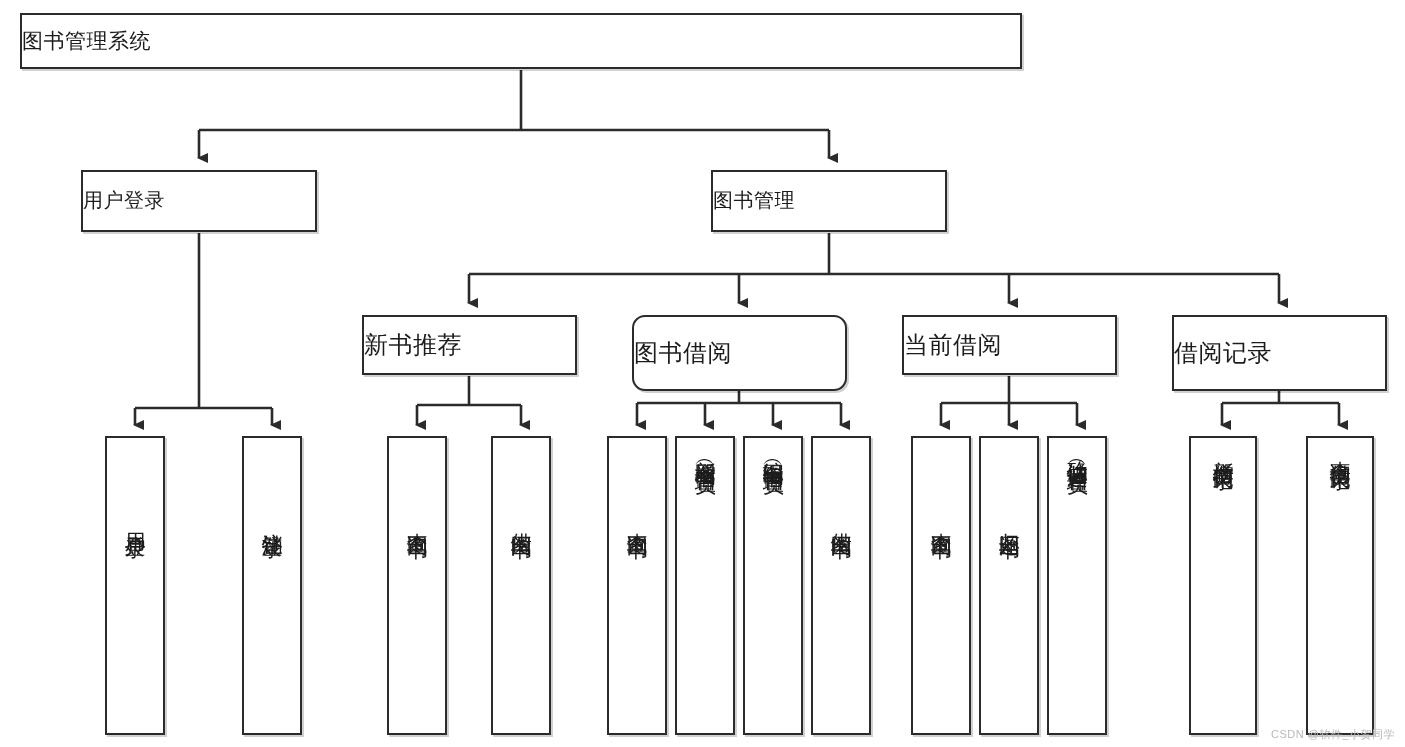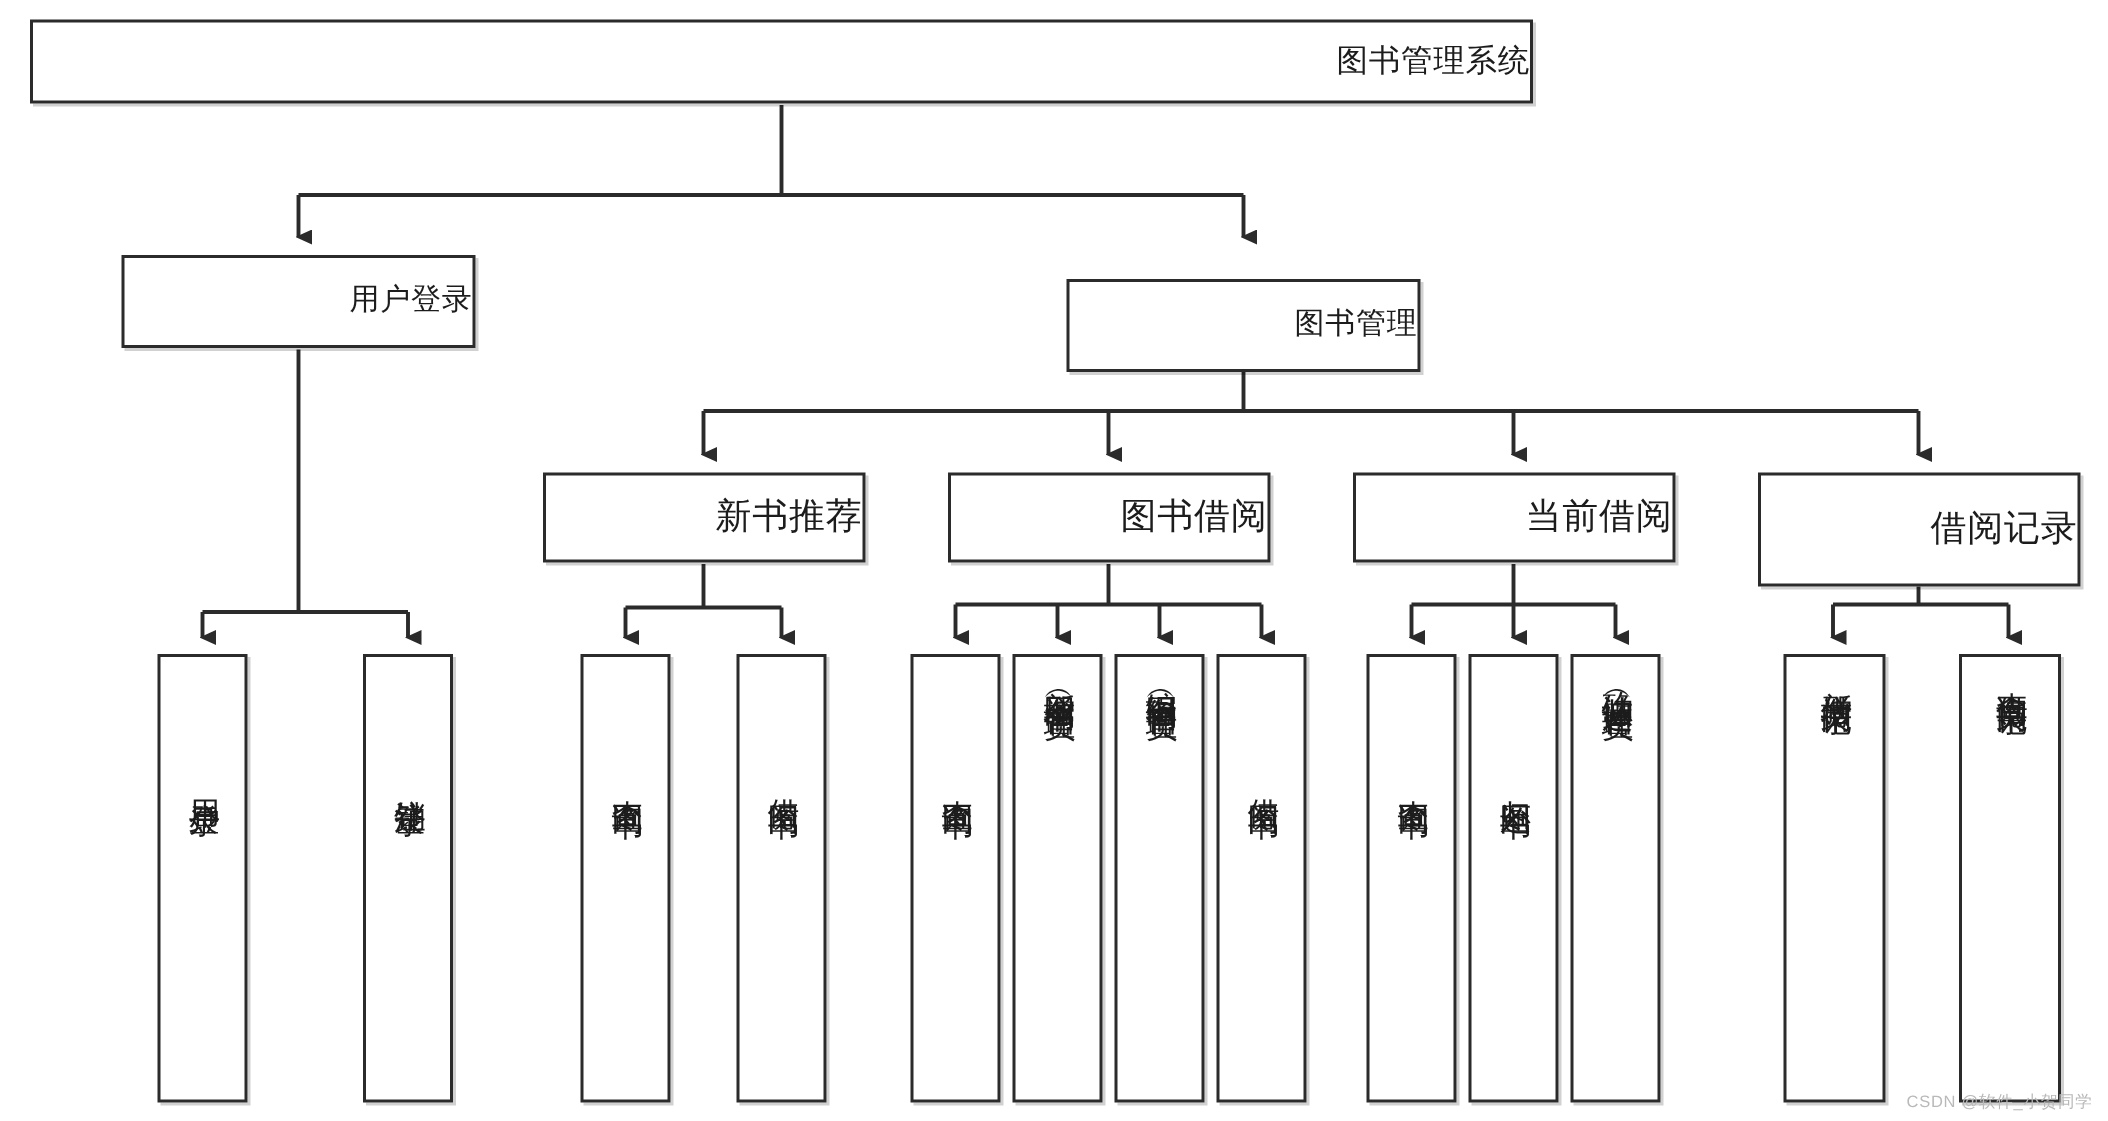--- a/index.html
+++ b/index.html
@@ -26,21 +26,21 @@
     pointer-events: none;
   }
   .node {
     position: absolute;
     box-sizing: border-box;
     background: #ffffff;
     border: 2px solid #2b2b2b;
     box-shadow: 2px 2px 0 rgba(0,0,0,0.18);
     display: flex;
     align-items: center;
-    justify-content: flex-end;
+    justify-content: flex-start;
     color: #1c1c1c;
   }
   .node .label {
     text-align: center;
     line-height: 1.16;
     letter-spacing: 0.5px;
   }
   .node.root .label { font-size: 21px; }
   .node.l1 .label   { font-size: 20px; }
   .node.l2 .label   { font-size: 24px; }
@@ -125,28 +125,28 @@
     </g>
   </svg>
 
   <div class="node root" style="left:20px; top:13px; width:1002px; height:56px;">
     <span class="label">图书管理系统</span>
   </div>
 
   <div class="node l1" style="left:81px; top:170px; width:236px; height:62px;">
     <span class="label">用户登录</span>
   </div>
-  <div class="node l1" style="left:711px; top:186px; width:236px; height:62px;">
+  <div class="node l1" style="left:711px; top:170px; width:236px; height:62px;">
     <span class="label">图书管理</span>
   </div>
 
   <div class="node l2" style="left:362px; top:315px; width:215px; height:60px;">
     <span class="label">新书推荐</span>
   </div>
-  <div class="node l2" style="left:632px; top:315px; width:215px; height:60px;">
+  <div class="node l2" style="left:632px; top:315px; width:215px; height:76px;border-radius:13px;">
     <span class="label">图书借阅</span>
   </div>
   <div class="node l2" style="left:902px; top:315px; width:215px; height:60px;">
     <span class="label">当前借阅</span>
   </div>
   <div class="node l2" style="left:1172px; top:315px; width:215px; height:76px;">
     <span class="label">借阅记录</span>
   </div>
 
   <div class="node leaf mid" style="left:105px; top:436px; width:60px; height:299px;">

